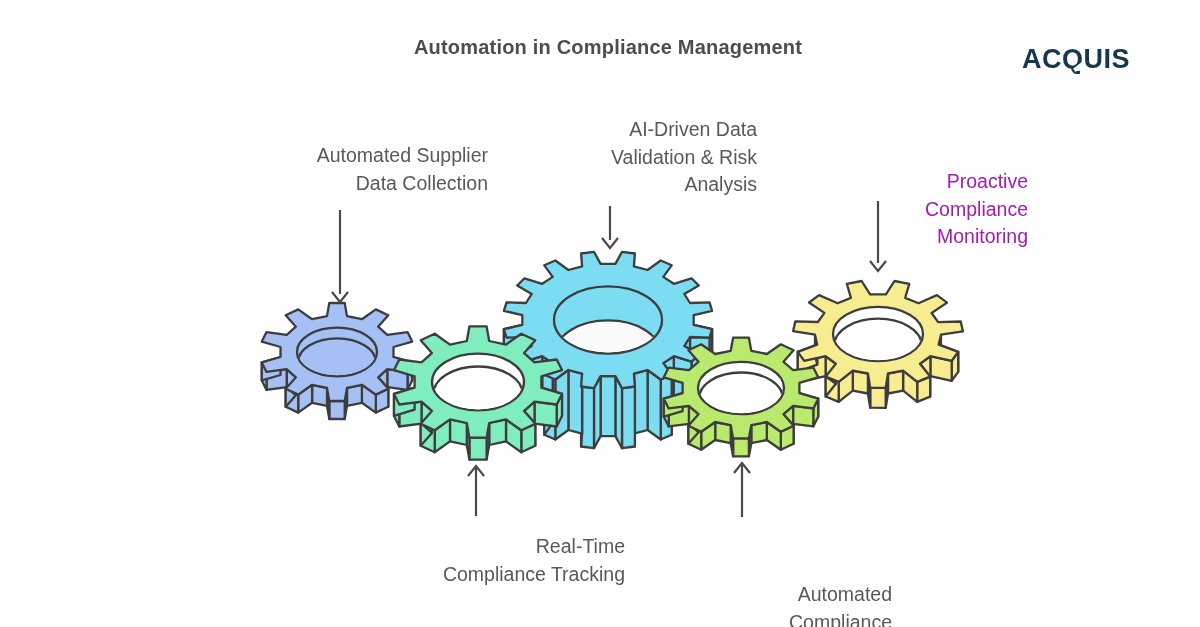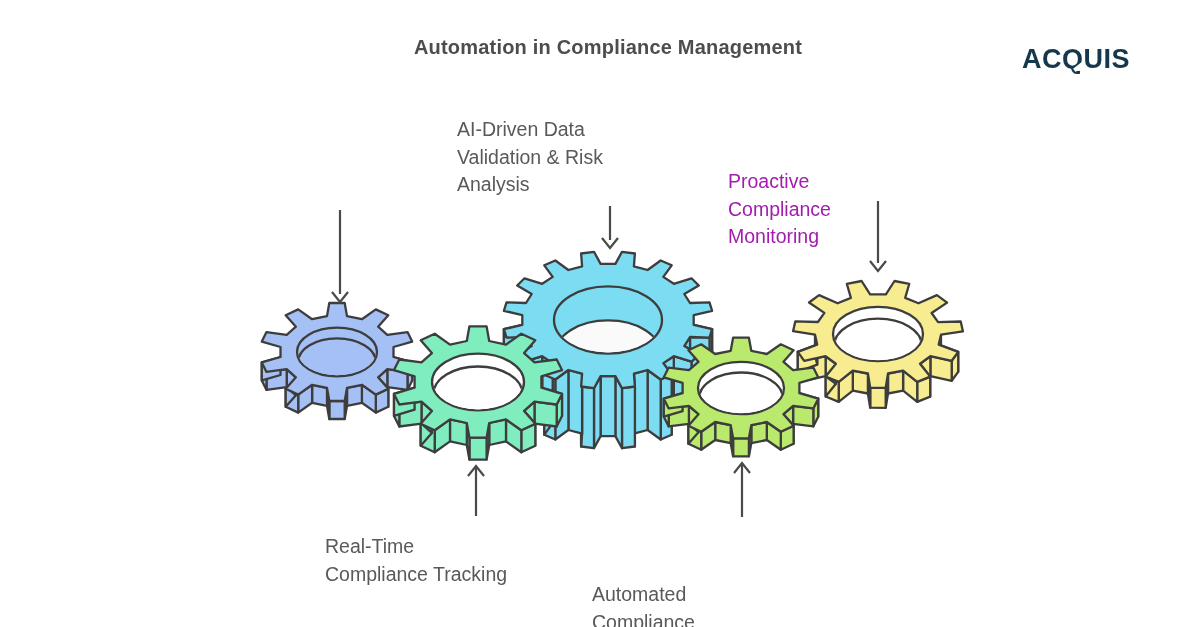--- a/index.html
+++ b/index.html
@@ -14,21 +14,21 @@
   .logo{
     position:absolute;top:44px;right:70px;font-size:27px;font-weight:700;
     letter-spacing:.5px;z-index:4;margin-left:28px;
   }
   .logo-q{position:relative;display:inline-block;}
   .logo-q::after{
     content:"";position:absolute;width:11px;height:3.5px;background:#ffffff;
     right:-1px;bottom:7px;transform:rotate(-38deg);
   }
   .gear-label{
-    position:absolute;width:300px;text-align:left;font-size:19.5px;
+    position:absolute;width:300px;text-align:right;font-size:19.5px;
     line-height:27.5px;color:#595959;white-space:pre-line;z-index:4;
   }
   #gears{position:absolute;left:0;top:0;z-index:1;}
   .arrow{position:absolute;z-index:5;}
   .arrow line,.arrow polyline{stroke:currentColor;stroke-width:2.2;fill:none;}
 </style>
 </head>
 <body>
 
 <div class="canvas">
@@ -192,20 +192,22 @@
         </g>
         <path d="M730.7,350.8 L733.1,337.7 L748.9,337.7 L751.3,350.8 L766.8,354.0 L780.8,344.3 L793.6,350.3 L783.5,361.8 L793.1,370.2 L813.3,367.6 L818.2,377.3 L799.4,382.8 L799.4,393.2 L818.2,398.7 L813.3,408.4 L793.1,405.8 L783.5,414.2 L793.6,425.7 L780.8,431.7 L766.8,422.0 L751.3,425.2 L748.9,438.3 L733.1,438.3 L730.7,425.2 L715.2,422.0 L701.2,431.7 L688.4,425.7 L698.5,414.2 L688.9,405.8 L668.7,408.4 L663.8,398.7 L682.6,393.2 L682.6,382.8 L663.8,377.3 L668.7,367.6 L688.9,370.2 L698.5,361.8 L688.4,350.3 L701.2,344.3 L715.2,354.0 Z" fill="#b9e96d"></path>
         <ellipse cx="741" cy="388" rx="43" ry="26.144" fill="#ffffff"></ellipse>
         <clipPath id="clip-reporting">
           <ellipse cx="741" cy="388" rx="42" ry="25.144"></ellipse>
         </clipPath>
         <ellipse cx="741" cy="397.9" rx="41.7" ry="25.4" fill="#ffffff" clip-path="url(#clip-reporting)"></ellipse>
       </g>
     </svg>
 
+  <div class="gear-label" style="left: 188px; top: 142px; color: rgb(89, 89, 89);">Automated Supplier
+Data Collection</div>
   <div class="gear-label" style="left: 457px; top: 116px; color: rgb(89, 89, 89);">AI-Driven Data
 Validation &amp; Risk
 Analysis</div>
   <div class="gear-label" style="left: 728px; top: 168px; color: #a21caf;">Proactive
 Compliance
 Monitoring</div>
   <div class="gear-label" style="left: 325px; top: 533px; color: rgb(89, 89, 89);">Real-Time
 Compliance Tracking</div>
   <div class="gear-label" style="left: 592px; top: 533px; color: rgb(89, 89, 89); margin-top: 48px;">Automated
 Compliance

